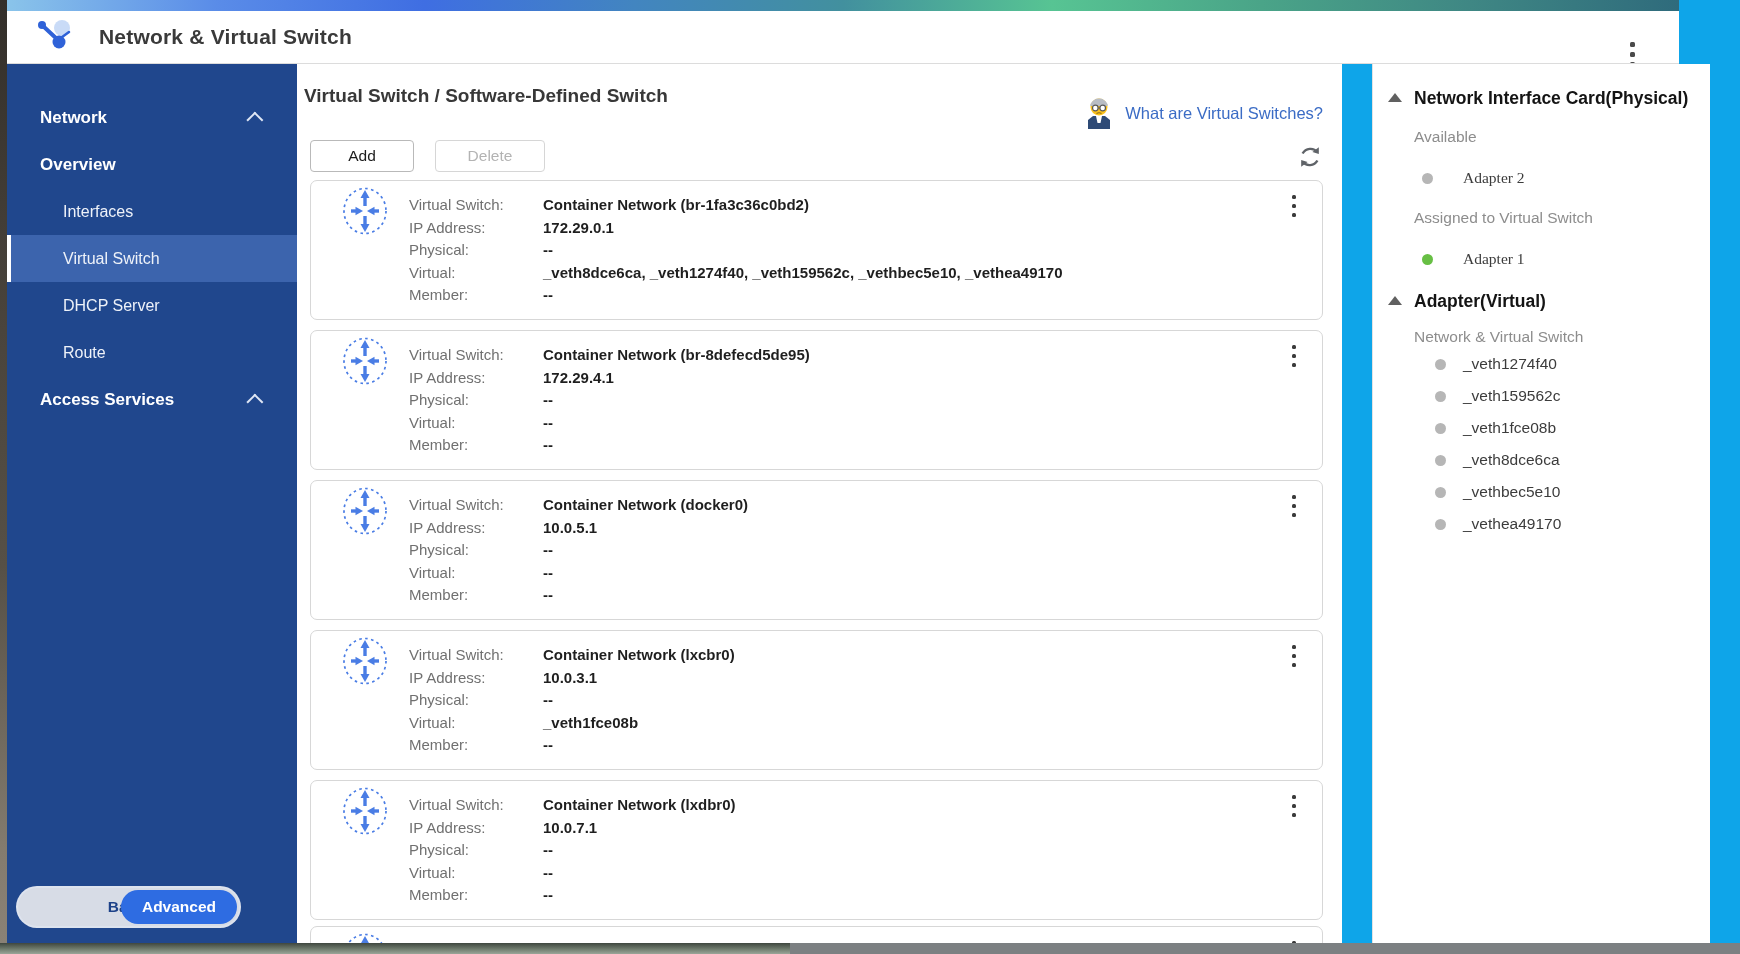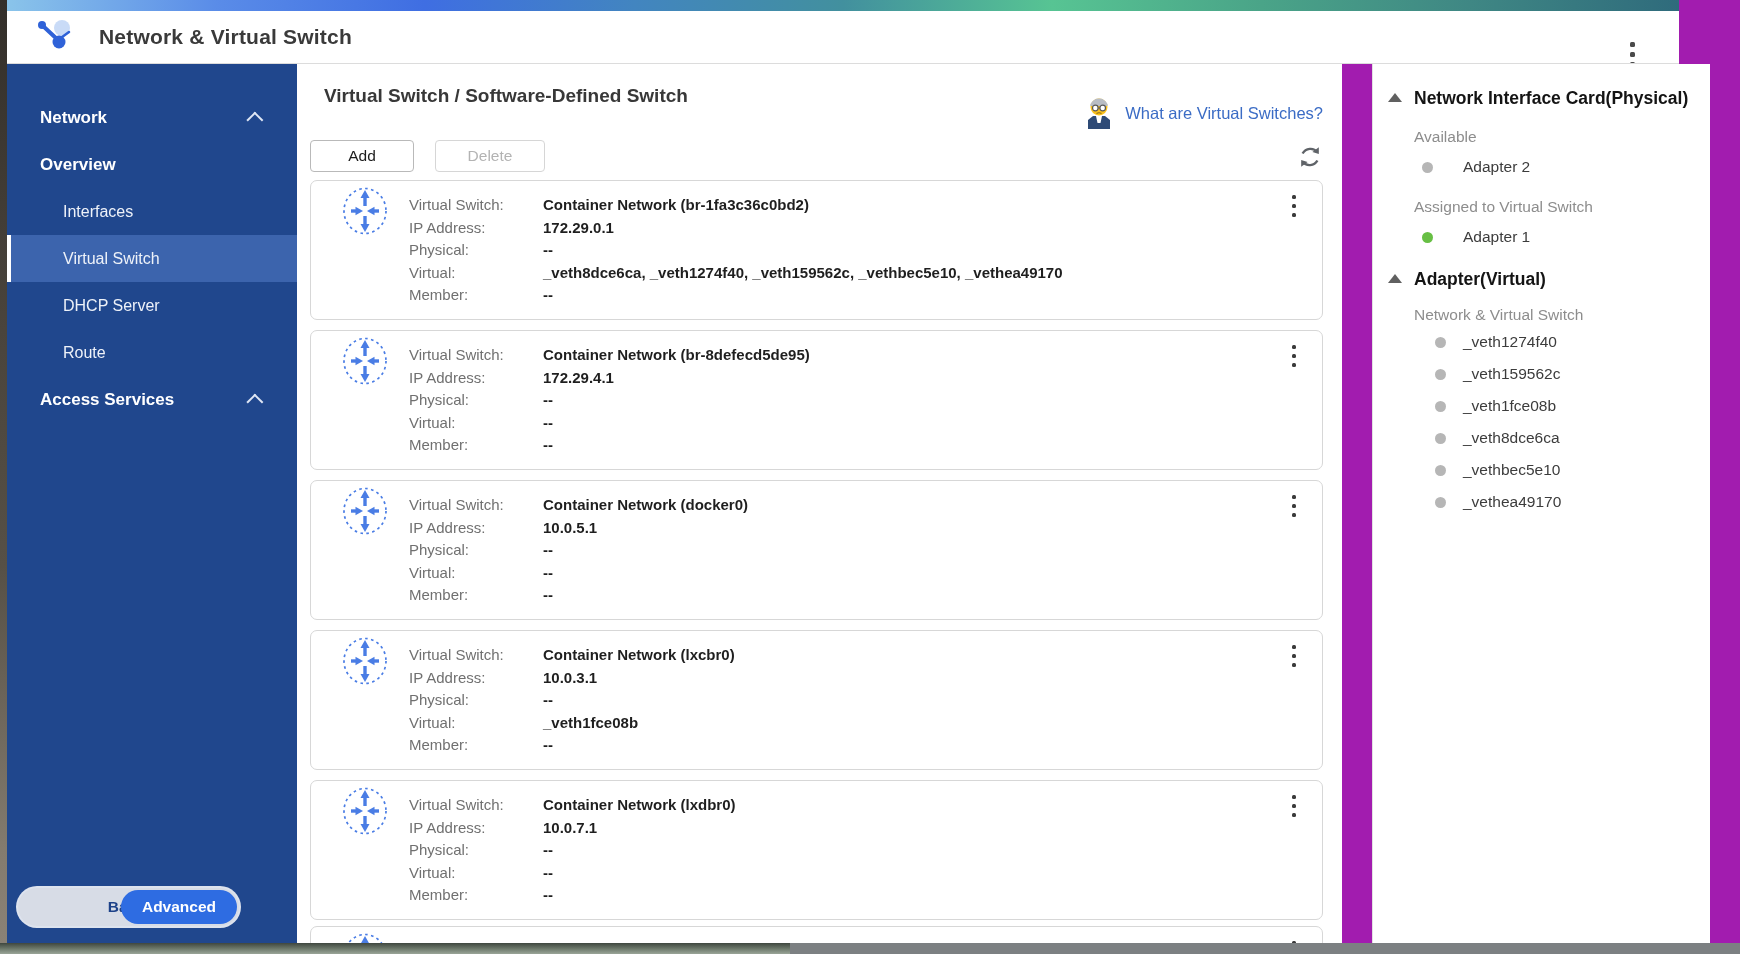--- a/index.html
+++ b/index.html
@@ -6,21 +6,21 @@
     --sidebar-bg:#20478d;
     --sidebar-selected:#3c64ad;
     --link-blue:#3b6cc5;
     --status-green:#67bf44;
     --status-gray:#b6b6b6;
     --accent-blue:#2e6ce2;
     --card-border:#d7d7d7;
     --divider:#dcdcdc;
   }
   html,body{margin:0;padding:0;background:#fff;}
-  #stage{position:relative;width:1740px;height:954px;overflow:hidden;background:#a21caf;
+  #stage{position:relative;width:1740px;height:954px;overflow:hidden;background:#0ea5e9;
          font-family:"Liberation Sans",sans-serif;-webkit-font-smoothing:antialiased;}
   .abs{position:absolute;}
 
   
   .left-sliver{left:0;top:0;width:7px;height:943px;
     background:linear-gradient(180deg,#332f2a 0%,#4a443c 35%,#565046 60%,#837b6e 90%,#8a8276 100%);}
   .strip-left{left:0;top:943px;width:790px;height:11px;
     background:linear-gradient(180deg,#3f473f 0%,#707c6e 55%,#9aa598 100%);}
   .strip-right{left:790px;top:943px;width:950px;height:11px;background:#7c8082;border-top:1px solid #90
 
@@ -51,21 +51,21 @@
   .nav-row.selected::before{content:"";position:absolute;left:0;top:0;bottom:0;width:4px;background:#fff;}
   .chev-up{margin-left:auto;margin-right:34px;width:10px;height:10px;border-left:2.5px solid #dfe7f5;border-top:2.5px solid #dfe7f5;transform:rotate(45deg) translateY(3px);}
   .mode-toggle{left:11px;top:824px;width:221px;height:38px;border-radius:20px;background:#d7dce6;
     box-shadow:0 0 0 2px rgba(255,255,255,.85);display:flex;align-items:center;}
   .mode-basic{flex:1;text-align:center;font-size:15.5px;font-weight:bold;color:#1d4289;cursor:pointer;}
   .mode-advanced{position:absolute;right:2px;top:2px;bottom:2px;width:116px;border-radius:18px;
     background:var(--accent-blue);color:#fff;font-size:15.5px;font-weight:bold;display:flex;align-items:center;justify-content:center;cursor:pointer;}
 
   
   .main{left:297px;top:64px;width:1045px;height:879px;background:#fff;overflow:hidden;}
-  .main-title{position:absolute;left:27px;top:21px;font-size:19px;font-weight:bold;color:#383838;}
+  .main-title{position:absolute;left:7px;top:21px;font-size:19px;font-weight:bold;color:#383838;}
   .help{position:absolute;right:19px;top:33px;display:flex;align-items:center;gap:11px;cursor:pointer;}
   .help-label{font-size:16.5px;color:var(--link-blue);}
   .btn{position:absolute;top:76px;height:32px;background:#fff;border:1px solid #b9b9b9;border-radius:4px;
     font-family:inherit;font-size:15.5px;color:#1c1c1c;cursor:pointer;}
   .btn-add{left:13px;width:104px;}
   .btn-delete{left:138px;width:110px;border-color:#d6d6d6;color:#b3b3b3;}
   .refresh{position:absolute;left:1000px;top:80px;width:26px;height:26px;cursor:pointer;}
   .cards{position:absolute;left:13px;top:116px;width:1013px;}
   .card{position:relative;height:140px;border:1px solid var(--card-border);border-radius:7px;background:#fff;
     margin-bottom:10px;box-sizing:border-box;cursor:pointer;}
@@ -82,21 +82,21 @@
   .rpanel{left:1372px;top:64px;width:338px;height:879px;background:#fff;border-left:1px solid #e2e2e2;
     box-sizing:border-box;padding:23px 0 0 41px;}
   .sec-hdr{position:relative;font-size:17.5px;font-weight:bold;color:#141414;height:22px;line-height:22px;cursor:pointer;}
   .tri-up{position:absolute;left:-26px;top:6px;width:0;height:0;border-left:7px solid transparent;border-right:7px solid transparent;border-bottom:9px solid #606060;}
   .grp-lbl{font-size:15.5px;color:#8d8d8d;height:21px;line-height:21px;}
   .leg-row{display:flex;align-items:center;height:22px;}
   .dot{width:11px;height:11px;border-radius:50%;flex:none;}
   .dot.gray{background:var(--status-gray);}
   .dot.green{background:var(--status-green);}
   .leg-row .label{font-size:15.5px;color:#3c3c3c;}
-  .grp-adapters .leg-row{padding-left:8px;margin-top:9px;}
+  .grp-adapters .leg-row{padding-left:8px;margin-top:20px;font-family:Liberation Serif, serif;}
   .grp-adapters .leg-row .label{margin-left:30px;}
   .grp-veths .leg-row{padding-left:21px;margin-bottom:10px;}
   .grp-veths .leg-row .label{margin-left:17px;}
   .mt5{margin-top:17px;} .mt18{margin-top:18px;} .mt20{margin-top:20px;} .mt14{margin-top:14px;} .mt6{margin-top:6px;}
 </style>
 </head>
 <body>
 
 <div id="stage">
 

